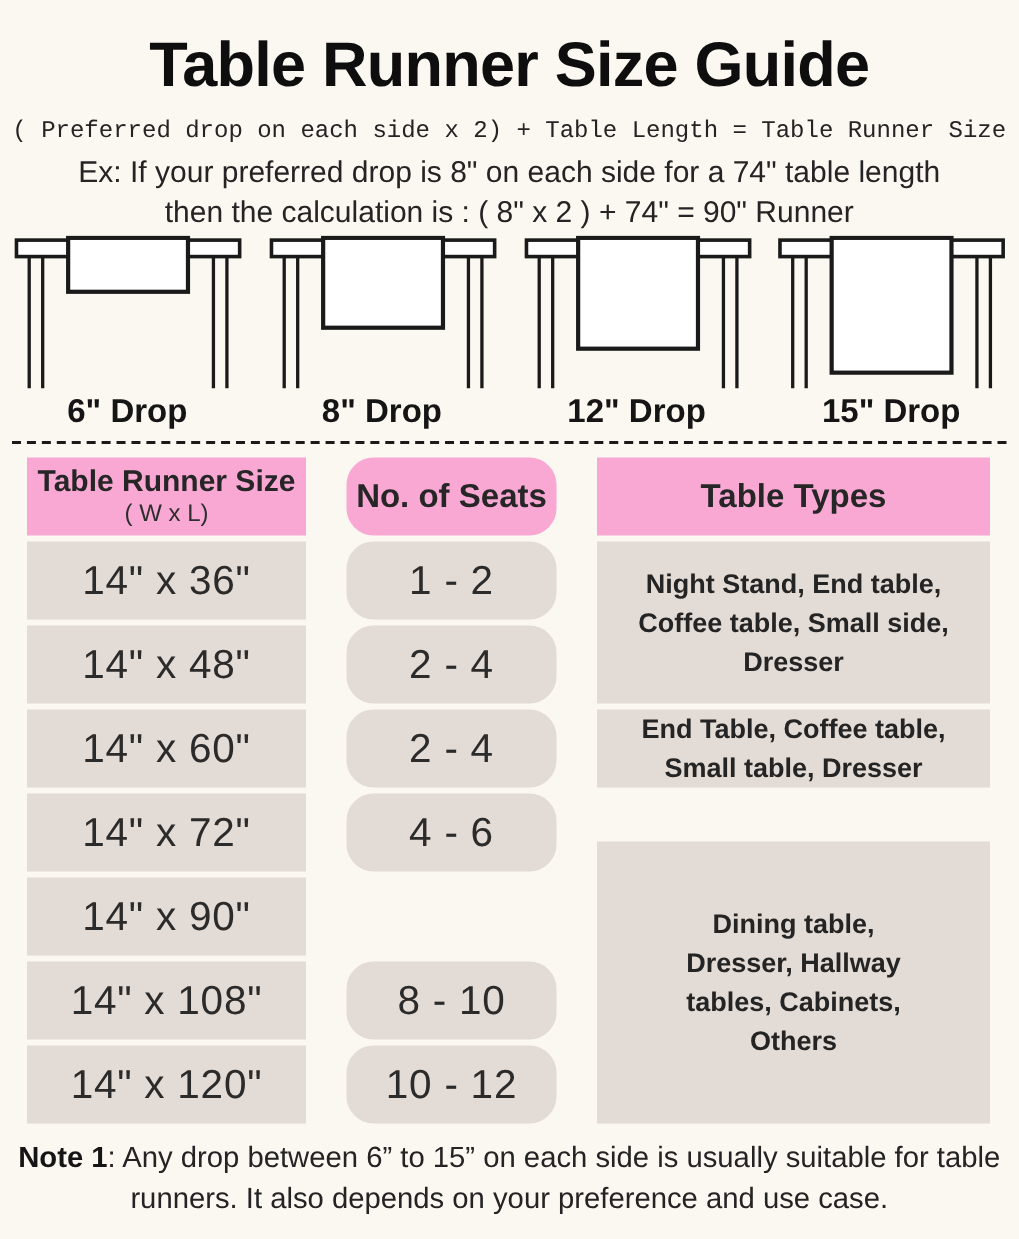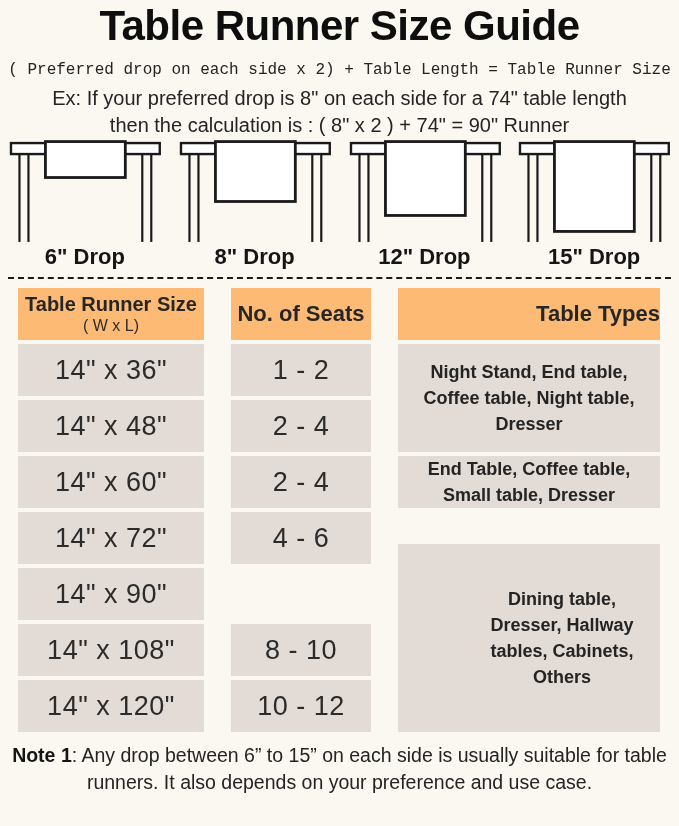--- a/index.html
+++ b/index.html
@@ -6,21 +6,21 @@
   html, body { width: 679px; height: 826px; }
   body {
     background: #FBF7F1;
     font-family: "Liberation Sans", "DejaVu Sans", sans-serif;
     color: #1E1E1E;
     overflow: hidden;
   }
   .page { width: 679px; height: 826px; position: relative; }
 
   
-  .header { text-align: center; padding-top: 1px; }
+  .header { text-align: center; padding-top: 18px; }
   .title {
     font-size: 42px;
     font-weight: bold;
     line-height: 49px;
     color: #0e0e0e;
     letter-spacing: -0.5px;
   }
   .formula-line { font-size: 16px; line-height: 30px; margin-top: 5px; color: #242424; font-family: Liberation Mono, monospace; }
   .example-line { font-size: 20px; line-height: 27px; color: #242424; }
 
@@ -46,23 +46,23 @@
     grid-template-rows: repeat(8, 52px);
     column-gap: 27px;
     row-gap: 4px;
     margin: 9px 19px 0 18px;
   }
   .cell {
     display: flex; flex-direction: column;
     align-items: center; justify-content: center;
     text-align: center;
   }
-  .head-cell { background: #fdba74; }
+  .head-cell { background: #f9a8d4; }
   .data-cell { background: #E3DBD5; }
-  .c1 { grid-column: 1; } .c2 { grid-column: 2; } .c3 { grid-column: 3; align-items: flex-end; }
+  .c1 { grid-column: 1; } .c2 { grid-column: 2; border-radius: 18px; } .c3 { grid-column: 3; }
   .r1 { grid-row: 1; } .r2 { grid-row: 2; } .r3 { grid-row: 3; } .r4 { grid-row: 4; }
   .r5 { grid-row: 5; } .r6 { grid-row: 6; } .r7 { grid-row: 7; } .r8 { grid-row: 8; }
   .span2 { grid-row: 2 / span 2; }
   .span4 { grid-row: 5 / span 4; margin-top: 32px; }
   .head-main { font-size: 20px; font-weight: bold; line-height: 23px; color: #262626; }
   .head-sub  { font-size: 16px; line-height: 19px; color: #2e2e2e; }
   .head-single { font-size: 22px; font-weight: bold; color: #262626; }
   .size-val, .seats-val { font-size: 27px; color: #2b2b2b; letter-spacing: 0.5px; }
   .types-val { font-size: 18px; font-weight: bold; line-height: 26px; color: #242424; padding: 0 8px; }
   .types-narrow { max-width: 196px; }
@@ -186,21 +186,21 @@
         <span class="seats-val">4 - 6</span>
       </div>
     <div class="cell data-cell c2 r7">
         <span class="seats-val">8 - 10</span>
       </div>
     <div class="cell data-cell c2 r8">
         <span class="seats-val">10 - 12</span>
       </div>
 
     <div class="cell data-cell c3 span2">
-      <div class="types-val">Night Stand, End table, Coffee table, Night table, Dresser</div>
+      <div class="types-val">Night Stand, End table, Coffee table, Small side, Dresser</div>
     </div>
     <div class="cell data-cell c3 r4">
       <div class="types-val">End Table, Coffee table, Small table, Dresser</div>
     </div>
     <div class="cell data-cell c3 span4">
       <div class="types-val types-narrow">Dining table, Dresser, Hallway tables, Cabinets, Others</div>
     </div>
   </div>
 
   <div class="notes">

